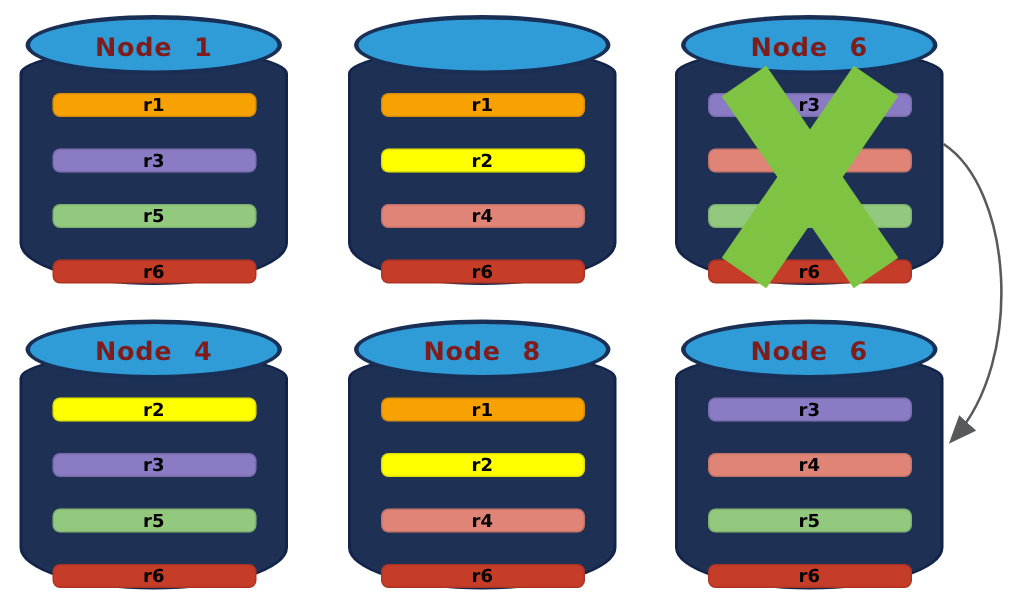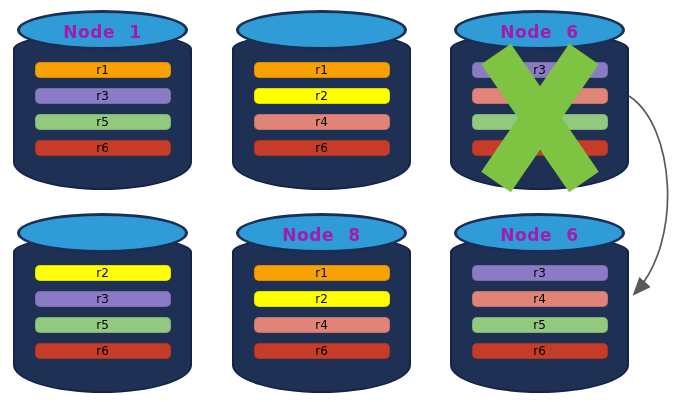--- a/index.html
+++ b/index.html
@@ -32,41 +32,41 @@
     border: 3px solid #1A2F55;
     border-radius: 50%;
     box-sizing: border-box;
     z-index: 1;
   }
   .node-title {
     position: absolute;
     left: 0; right: 0; top: 4px; height: 40px;
     line-height: 40px;
     text-align: center;
-    color: #a21caf;
+    color: #7f1d1d;
     font-size: 17px;
     font-weight: bold;
     word-spacing: 8px;
     letter-spacing: 0.5px;
     z-index: 2;
   }
   .bars {
     position: absolute;
     left: 0; right: 0; top: 54px;
     z-index: 2;
   }
   .bar {
     width: 136px; height: 16px;
-    margin: 0 auto 10px auto;
+    margin: 0 auto 21px auto;
     border-radius: 5px;
     line-height: 16px;
     text-align: center;
     color: #000000;
     font-size: 12px;
-    font-weight: normal;
+    font-weight: bold;
     box-shadow: inset 0 0 0 1px rgba(0,0,0,0.12);
   }
 
   
   .x-mark {
     position: absolute;
     left: 0; top: 0; width: 179px; height: 182px;
     z-index: 3;
     overflow: visible;
   }
@@ -127,20 +127,21 @@
   </div>
   <svg class="x-mark" viewBox="0 0 179 182">
     <line class="x-line" x1="46" y1="46" x2="134" y2="174"></line>
     <line class="x-line" x1="134" y1="46" x2="46" y2="174"></line>
   </svg>
 </div>
 
 <div class="node" style="left:13px; top:211px">
   <div class="cyl-body"></div>
   <div class="cyl-top"></div>
+  <div class="node-title">Node 4</div>
   <div class="bars">
     <div class="bar" style="background: rgb(255, 255, 0);">r2</div>
     <div class="bar" style="background: rgb(139, 123, 197);">r3</div>
     <div class="bar" style="background: rgb(146, 201, 127);">r5</div>
     <div class="bar" style="background: rgb(197, 60, 40);">r6</div>
   </div>
 </div>
 
 <div class="node" style="left:232px; top:211px">
   <div class="cyl-body"></div>

